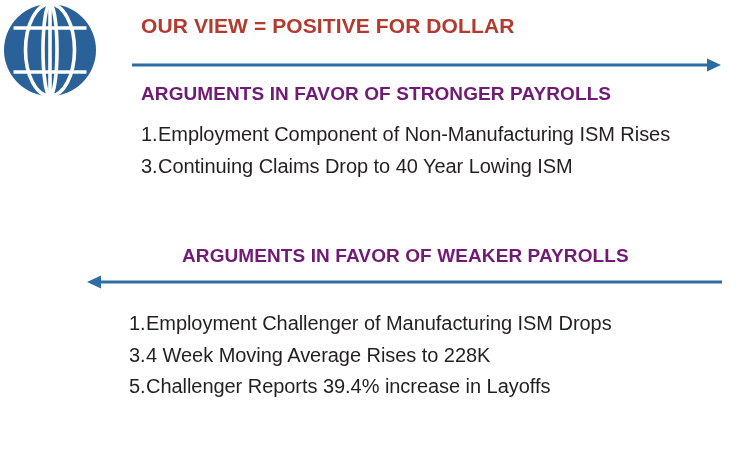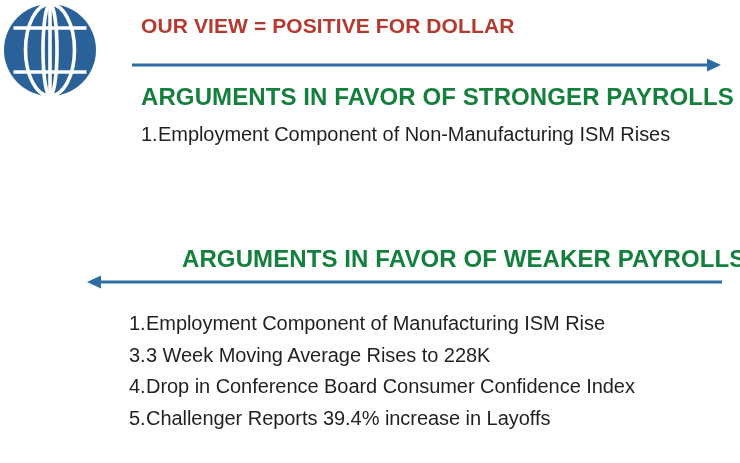--- a/index.html
+++ b/index.html
@@ -54,24 +54,24 @@
     height: 22px;
   }
   .arrow svg { display: block; }
 
   #arrow-right { left: 131px; top: 54px; width: 592px; }
   #arrow-left  { left: 85px;  top: 271px; width: 638px; }
 
   
   .section-header {
     position: absolute;
-    font-size: 24px;
+    font-size: 19px;
     font-weight: bold;
     letter-spacing: 0.1px;
-    color: #15803d;
+    color: #701a75;
     white-space: nowrap;
     line-height: 1.1;
   }
   #header-stronger { left: 141px; top: 84px; }
   #header-weaker   { left: 141px; top: 246px; margin-left: 41px; }
 
   
   .arg-list {
     position: absolute;
     margin: 0;
@@ -119,39 +119,39 @@
       <polygon points="576,4.5 590,11 576,17.5" fill="#2E6DA4"></polygon>
     </svg>
   </div>
 
   <div class="section-header" id="header-stronger">ARGUMENTS IN FAVOR OF STRONGER PAYROLLS</div>
 
   <ul class="arg-list" id="list-stronger">
     <li class="arg-item">
       <span class="arg-num">1.</span><span>Employment Component of Non-Manufacturing ISM Rises</span>
     </li>
+    <li class="arg-item">
+      <span class="arg-num">3.</span><span>Continuing Claims Drop to 40 Year Lowing ISM</span>
+    </li>
   </ul>
 
   <div class="section-header" id="header-weaker">ARGUMENTS IN FAVOR OF WEAKER PAYROLLS</div>
 
   <div class="arrow" id="arrow-left">
     <svg width="638" height="22" viewBox="0 0 638 22" xmlns="http://www.w3.org/2000/svg">
       <line x1="14" y1="11" x2="637" y2="11" stroke="#2E6DA4" stroke-width="3.2"></line>
       <polygon points="16,4.5 2,11 16,17.5" fill="#2E6DA4"></polygon>
     </svg>
   </div>
 
   <ul class="arg-list" id="list-weaker">
     <li class="arg-item">
-      <span class="arg-num">1.</span><span>Employment Component of Manufacturing ISM Rise</span>
+      <span class="arg-num">1.</span><span>Employment Challenger of Manufacturing ISM Drops</span>
     </li>
     <li class="arg-item">
-      <span class="arg-num">3.</span><span>3 Week Moving Average Rises to 228K</span>
-    </li>
-    <li class="arg-item">
-      <span class="arg-num">4.</span><span>Drop in Conference Board Consumer Confidence Index</span>
+      <span class="arg-num">3.</span><span>4 Week Moving Average Rises to 228K</span>
     </li>
     <li class="arg-item">
       <span class="arg-num">5.</span><span>Challenger Reports 39.4% increase in Layoffs</span>
     </li>
   </ul>
 
 </div>
 
 </body></html>

